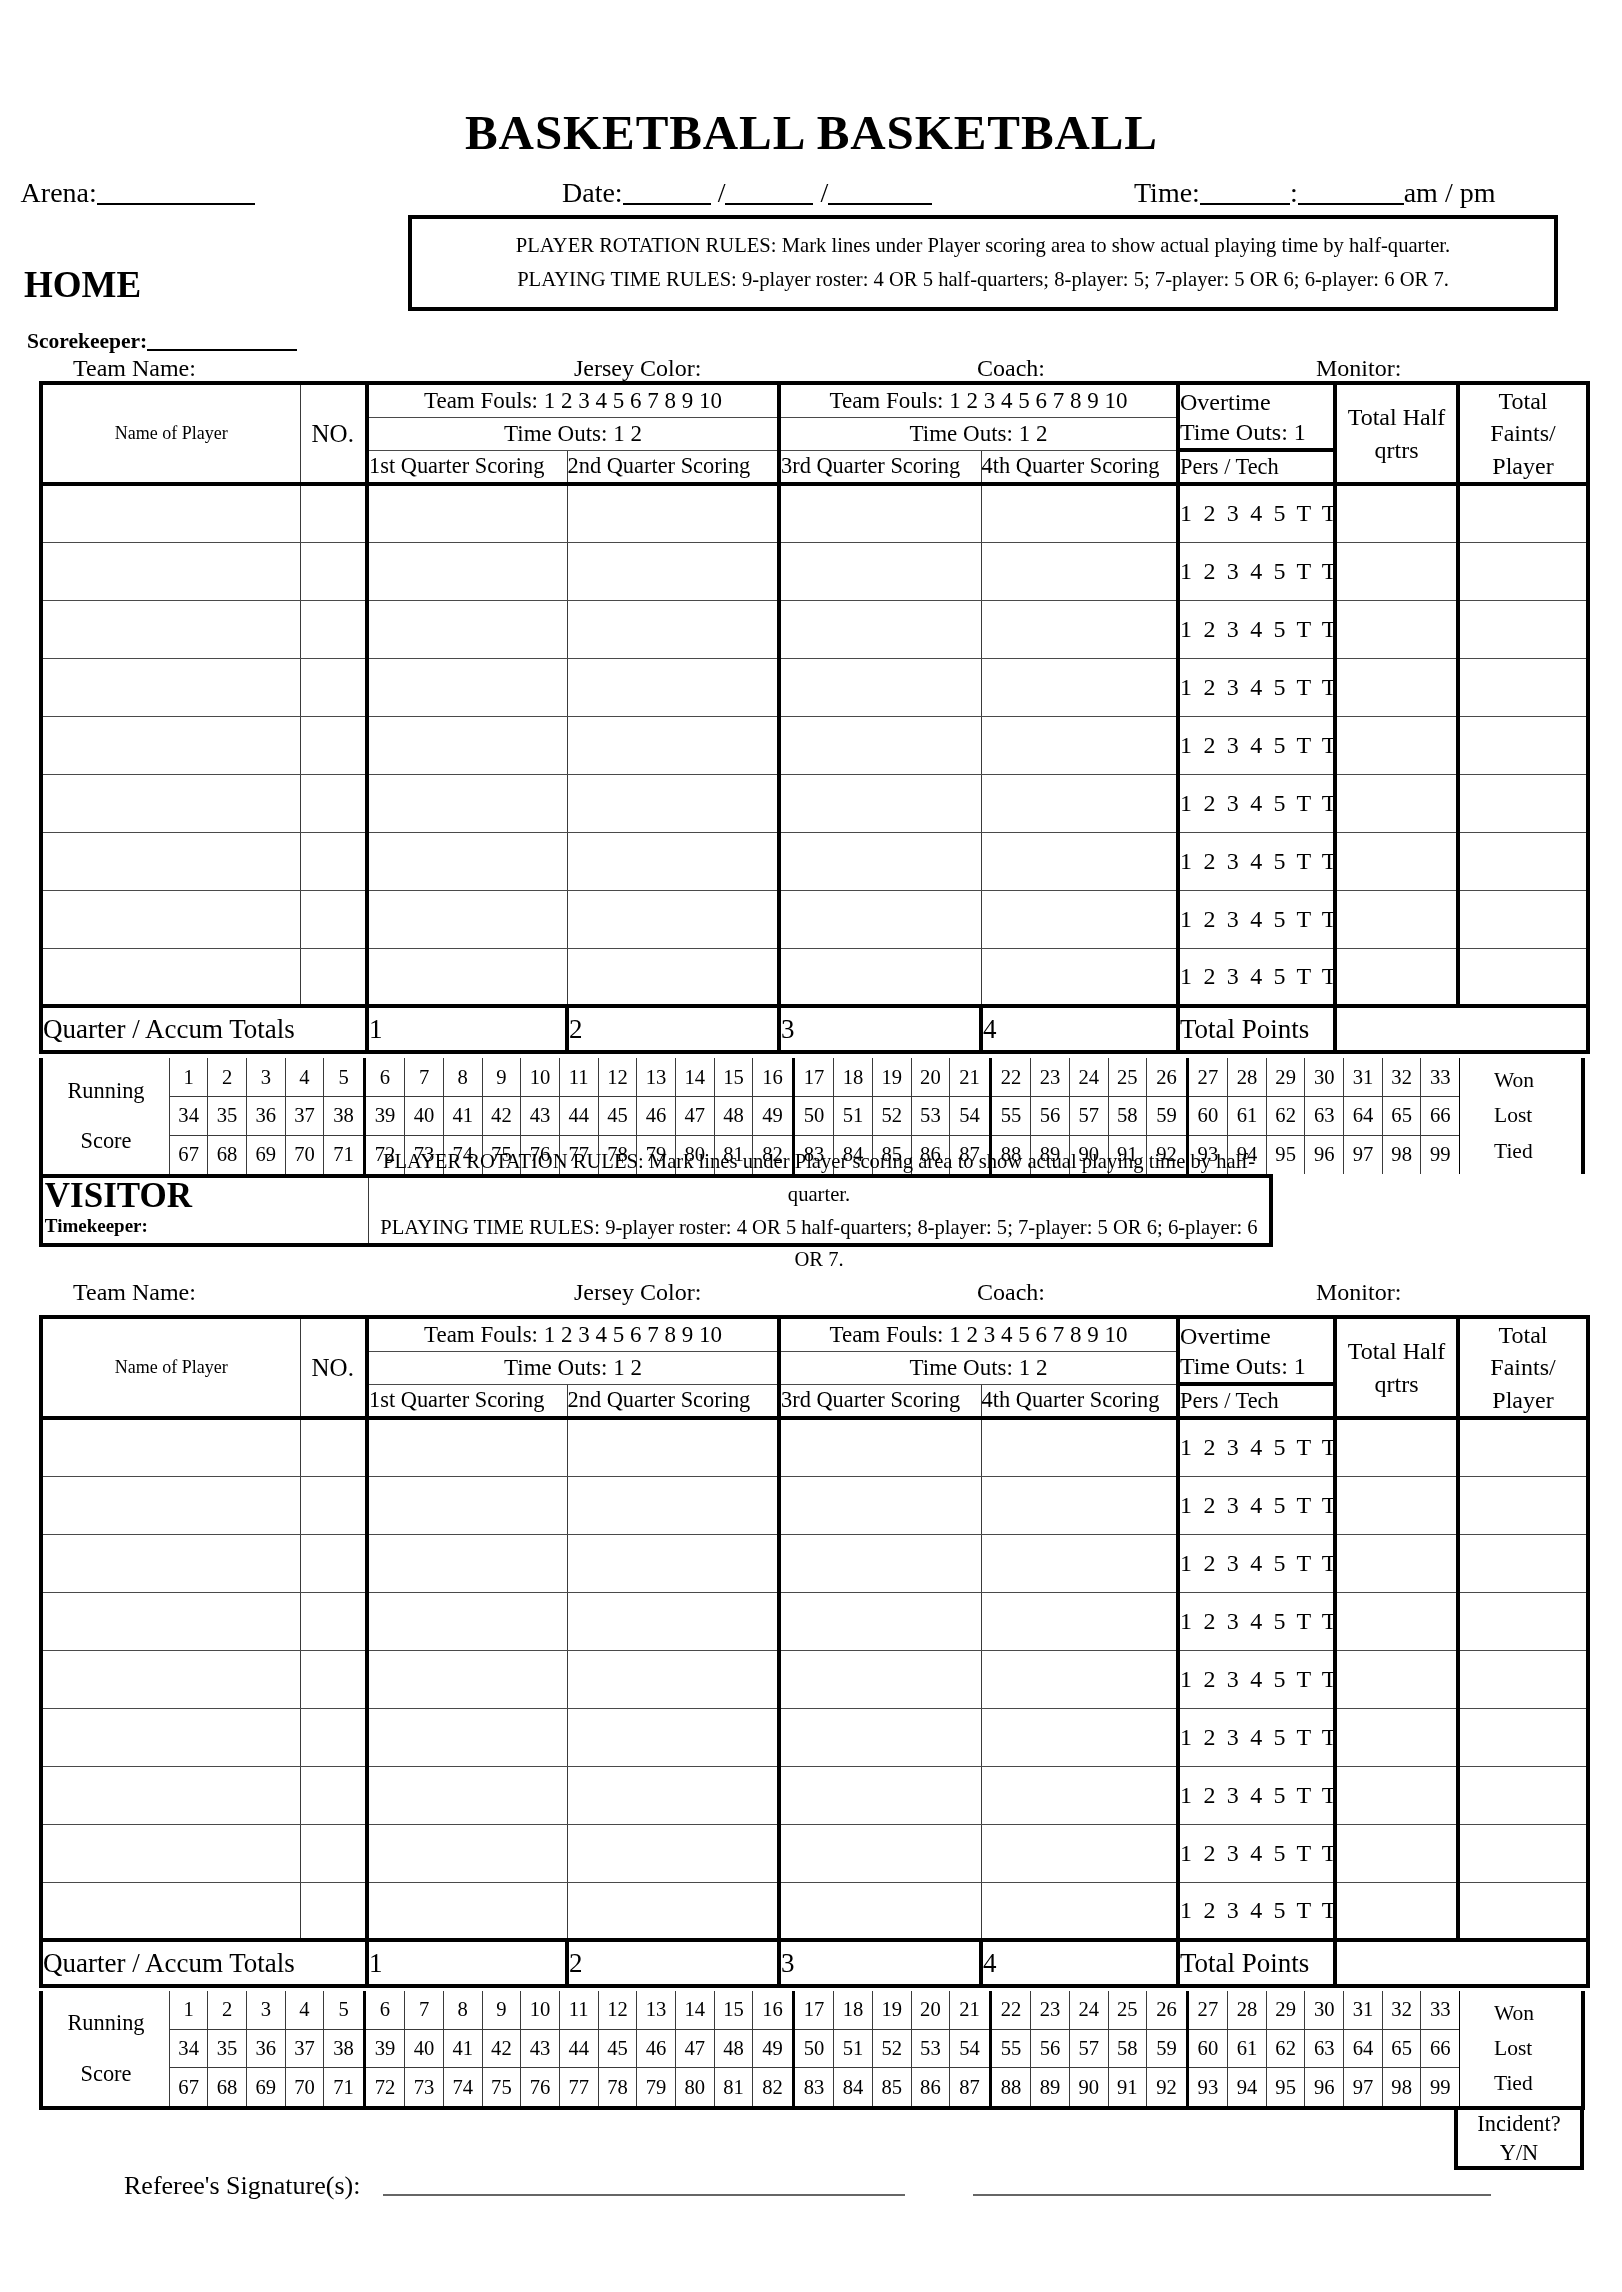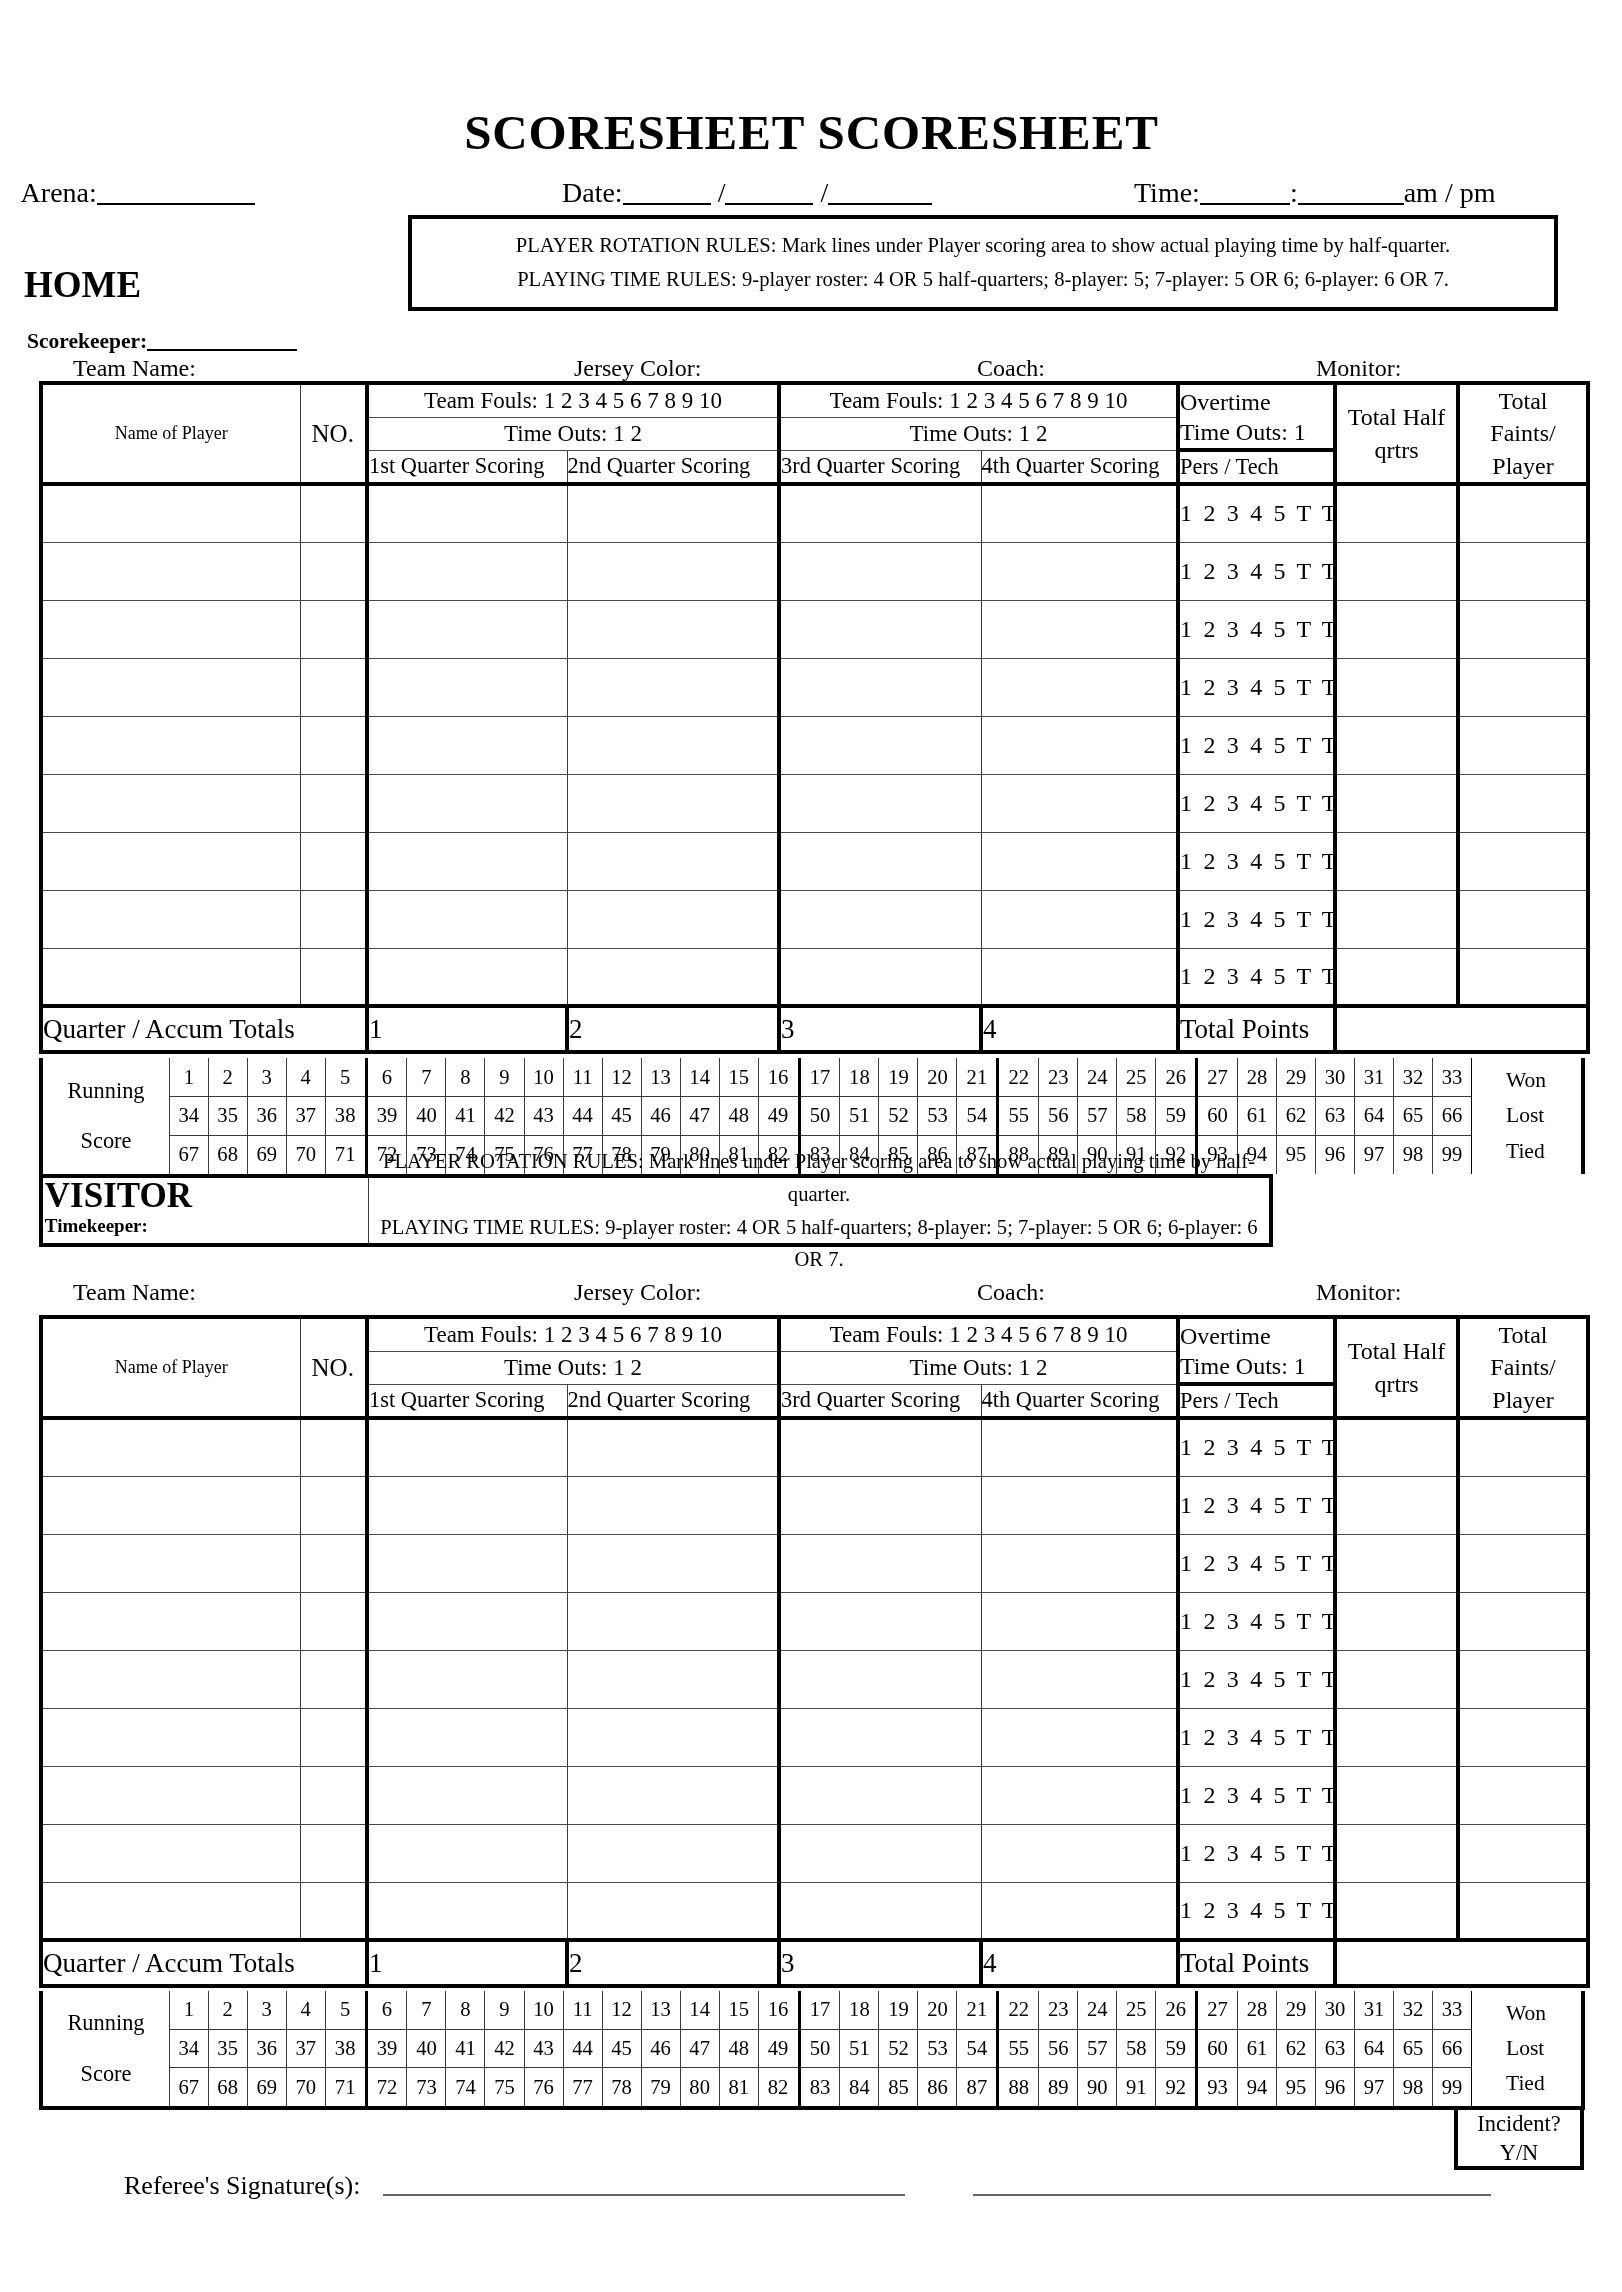--- a/index.html
+++ b/index.html
@@ -50,21 +50,21 @@
   .rs-label{width:127px;border-right:1.8px solid #3a3a3a;display:flex;flex-direction:column;
             justify-content:space-around;align-items:center;font-size:22.4px;padding:7.2px 0;box-sizing:border-box;}
   .rs-grid{flex:1;border-collapse:collapse;table-layout:fixed;}
   .rs-grid tr{height:33.33%;}
   .rs-grid td{text-align:center;font-size:20.6px;border-right:1.8px solid #3a3a3a;
               border-bottom:1.8px solid #3a3a3a;padding:0;overflow:hidden;}
   .rs-grid tr:last-child td{border-bottom:none;}
   .rs-grid td:last-child{border-right:none;}
   .rs-grid td:nth-child(5),.rs-grid td:nth-child(16),
   .rs-grid td:nth-child(21),.rs-grid td:nth-child(26){border-right:3.6px solid #000;}
-  .rs-wlt{width:110px;border-left:1.8px solid #000;display:flex;flex-direction:column;
+  .rs-wlt{width:122px;border-left:1.8px solid #000;display:flex;flex-direction:column;
           justify-content:space-around;align-items:flex-start;font-size:21.5px;padding:5.4px 0 5.4px 34px;box-sizing:border-box;}
 
   
   .visitor-band{left:39px;top:1174px;width:1234px;height:73px;border:4.5px solid #000;
                 display:flex;box-sizing:border-box;background:#fff;}
   .vb-left{width:326px;border-right:1.8px solid #3a3a3a;box-sizing:border-box;padding-left:1.8px;}
   .vb-team{font-size:35px;font-weight:bold;line-height:1.0;margin-top:0px;}
   .vb-off{font-size:19px;font-weight:bold;margin-top:1.8px;}
   .vb-right{flex:1;display:flex;flex-direction:column;justify-content:center;text-align:center;
             font-size:20.6px;line-height:1.6;}
@@ -75,21 +75,21 @@
                 align-items:center;font-size:22.4px;line-height:1.3;background:#fff;}
   .sig-label{left:124px;top:2171px;font-size:26px;}
   .sig-line{height:0;border-bottom:2.7px solid #666;}
   .url{left:0;right:0;top:2225px;text-align:center;font-size:27px;}
 </style>
 </head>
 <body>
 
 <div class="sheet">
 
-  <div class="abs title">SCORESHEET SCORESHEET</div>
+  <div class="abs title">BASKETBALL BASKETBALL</div>
 
   <div class="abs fieldrow" style="left:20.6px;top:177px;">
     <span>Arena:</span><span class="ul" style="width:158px;"></span>
   </div>
 
   <div class="abs fieldrow" style="left:562px;top:177px;">
     <span>Date:</span><span class="ul" style="width:88px;"></span>
     <span>/</span><span class="ul" style="width:88px;"></span>
     <span>/</span><span class="ul" style="width:104px;"></span>
   </div>

